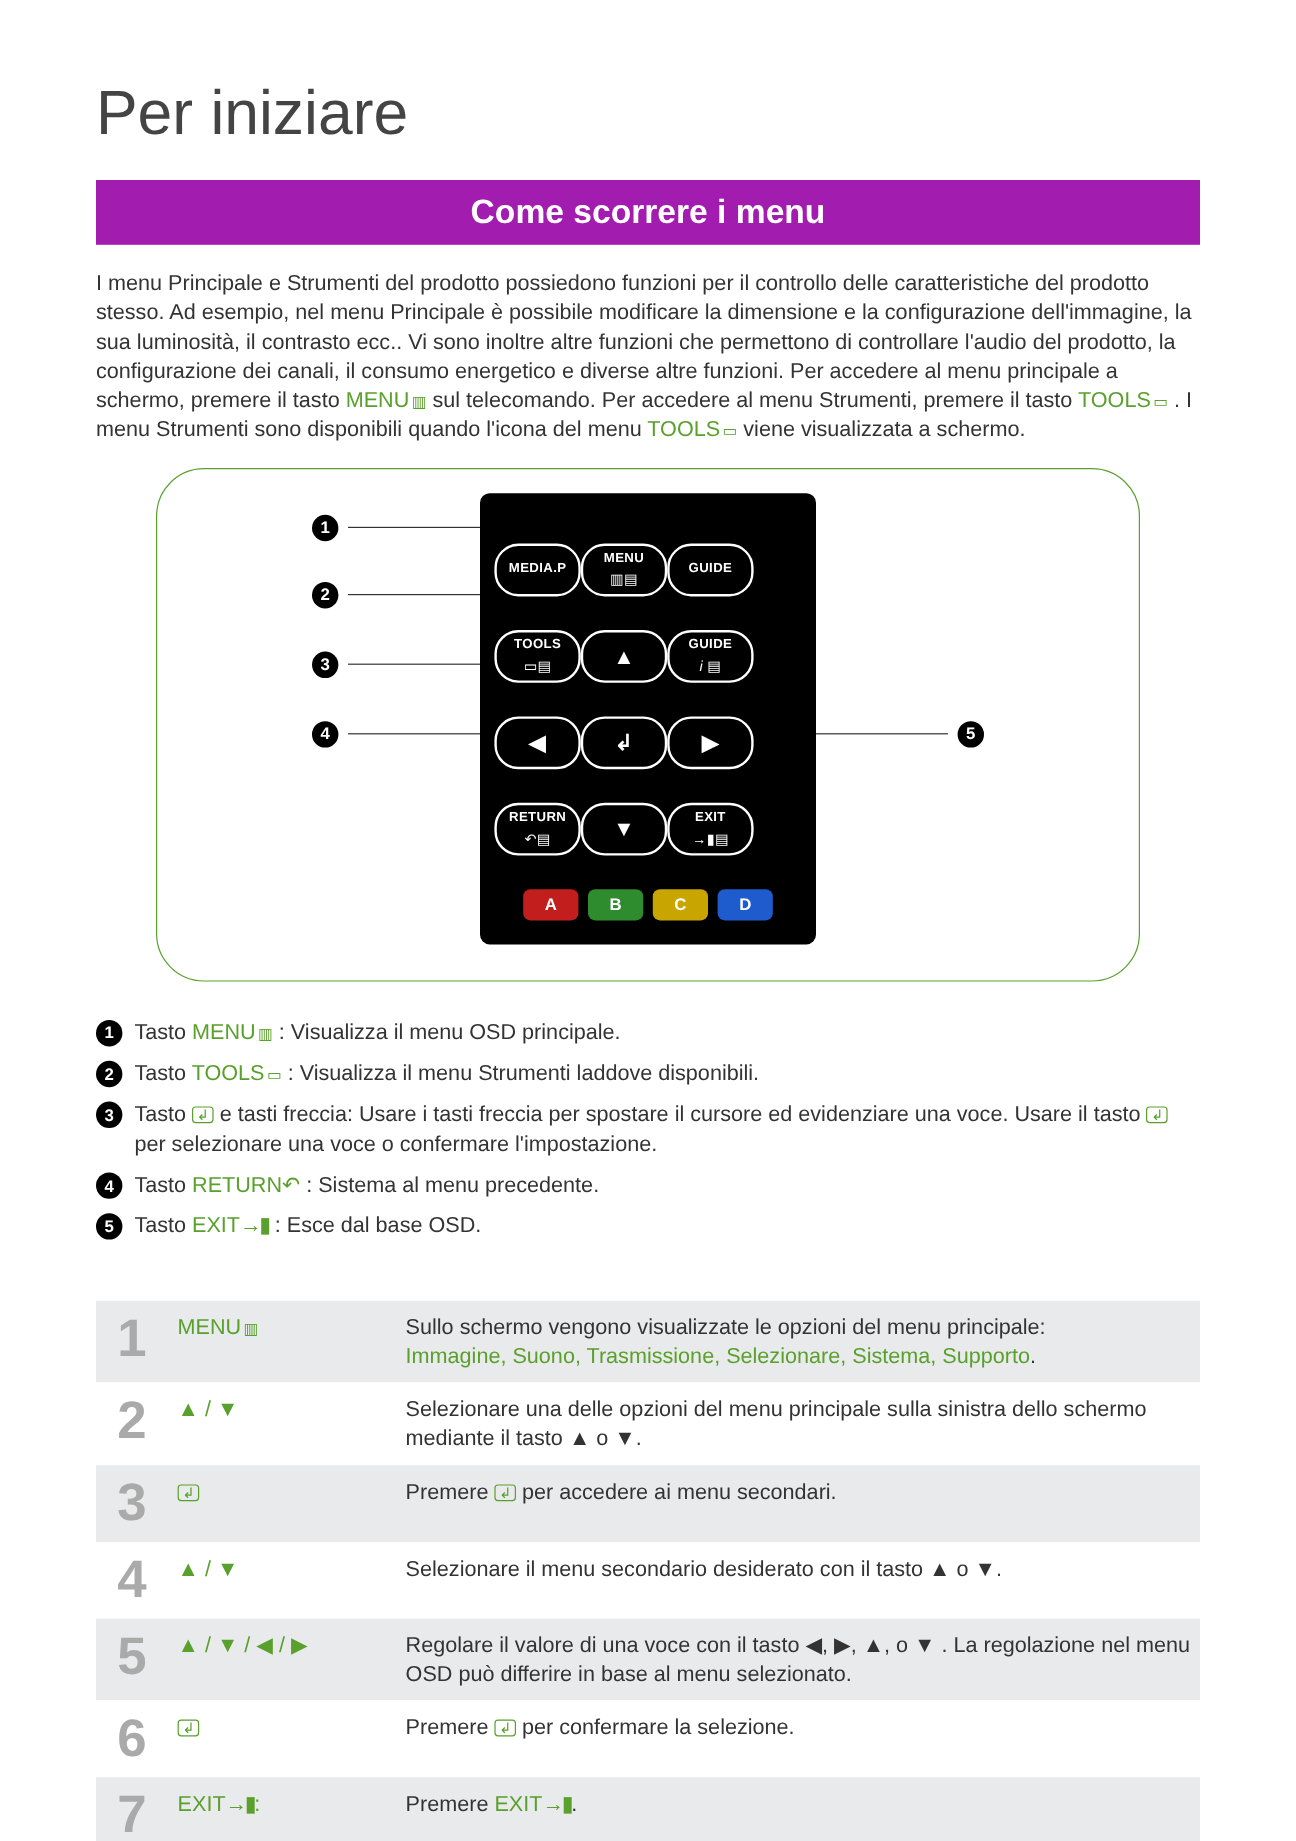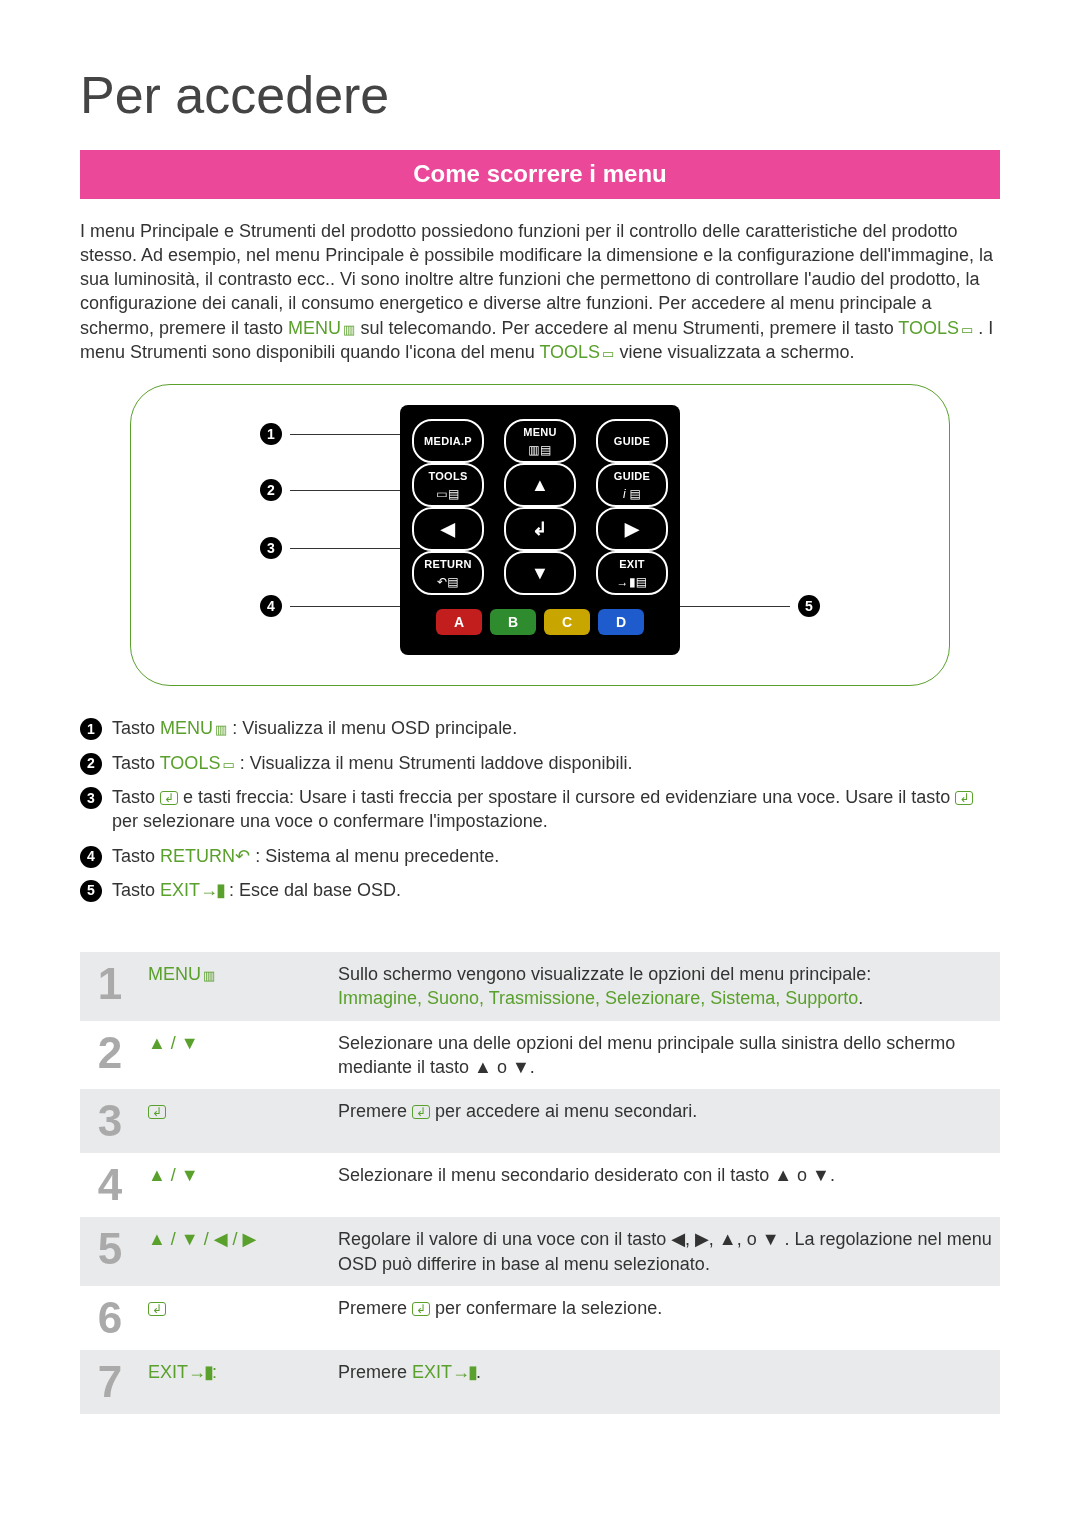--- a/index.html
+++ b/index.html
@@ -13,47 +13,47 @@
     line-height: 1.35;
   }
   .page { padding: 60px 80px 40px 80px; }
   h1.title {
     font-weight: 300;
     font-size: 52px;
     color: #444;
     margin-bottom: 20px;
   }
   .section-bar {
-    background: #ec4899;
+    background: #a21caf;
     color: #fff;
     font-weight: bold;
     text-align: center;
     padding: 8px 0;
-    font-size: 24px;
+    font-size: 28px;
     margin-bottom: 20px;
   }
   .intro { margin-bottom: 7px; }
   .kw-green { color: #5aa02c; }
   .remote-frame {
     border: 1px solid #5aa02c;
     border-radius: 40px;
     margin: 20px auto 30px auto;
     padding: 20px 60px 30px 60px;
     width: 820px;
     position: relative;
   }
   .remote-body {
     width: 280px;
     margin: 0 auto;
     background: #000;
     border-radius: 8px;
     padding: 14px 12px 20px 12px;
     position: relative;
   }
-  .row { display: flex; justify-content: space-between; margin: 0 0; }
+  .row { display: flex; margin: 28px 0; }
   .btn {
     width: 72px; height: 44px;
     border: 2px solid #fff;
     border-radius: 20px;
     color: #fff;
     display: flex; flex-direction: column;
     align-items: center; justify-content: center;
     font-size: 11px; font-weight: bold;
     letter-spacing: 0.3px;
     position: relative;
@@ -140,21 +140,21 @@
   .tools-icon::after { content: "▭"; font-size: 13px; color: #5aa02c; margin-left:2px; }
   .return-icon::after { content: "↶"; color: #5aa02c; }
   .exit-icon::after { content: "→▮"; color: #5aa02c; letter-spacing:-2px; }
   .menu-icon::after { content: "▥"; color: #5aa02c; font-size: 13px; margin-left:2px; }
 </style>
 </head>
 <body>
 
 <div class="page">
 
-  <h1 class="title">Per accedere</h1>
+  <h1 class="title">Per iniziare</h1>
 
   <div class="section-bar">Come scorrere i menu</div>
 
   <p class="intro">
     <span>I menu Principale e Strumenti del prodotto possiedono funzioni per il controllo delle caratteristiche del prodotto stesso. Ad esempio, nel menu Principale è possibile modificare la dimensione e la configurazione dell'immagine, la sua luminosità, il contrasto ecc.. Vi sono inoltre altre funzioni che permettono di controllare l'audio del prodotto, la configurazione dei canali, il consumo energetico e diverse altre funzioni. Per accedere al menu principale a schermo, premere il tasto </span>
     <span class="kw-green"><span>MENU</span><span class="menu-icon"></span></span>
     <span> sul telecomando. Per accedere al menu Strumenti, premere il tasto </span>
     <span class="kw-green"><span>TOOLS</span><span class="tools-icon"></span></span>
     <span>. I menu Strumenti sono disponibili quando l'icona del menu </span>
     <span class="kw-green"><span>TOOLS</span><span class="tools-icon"></span></span>

